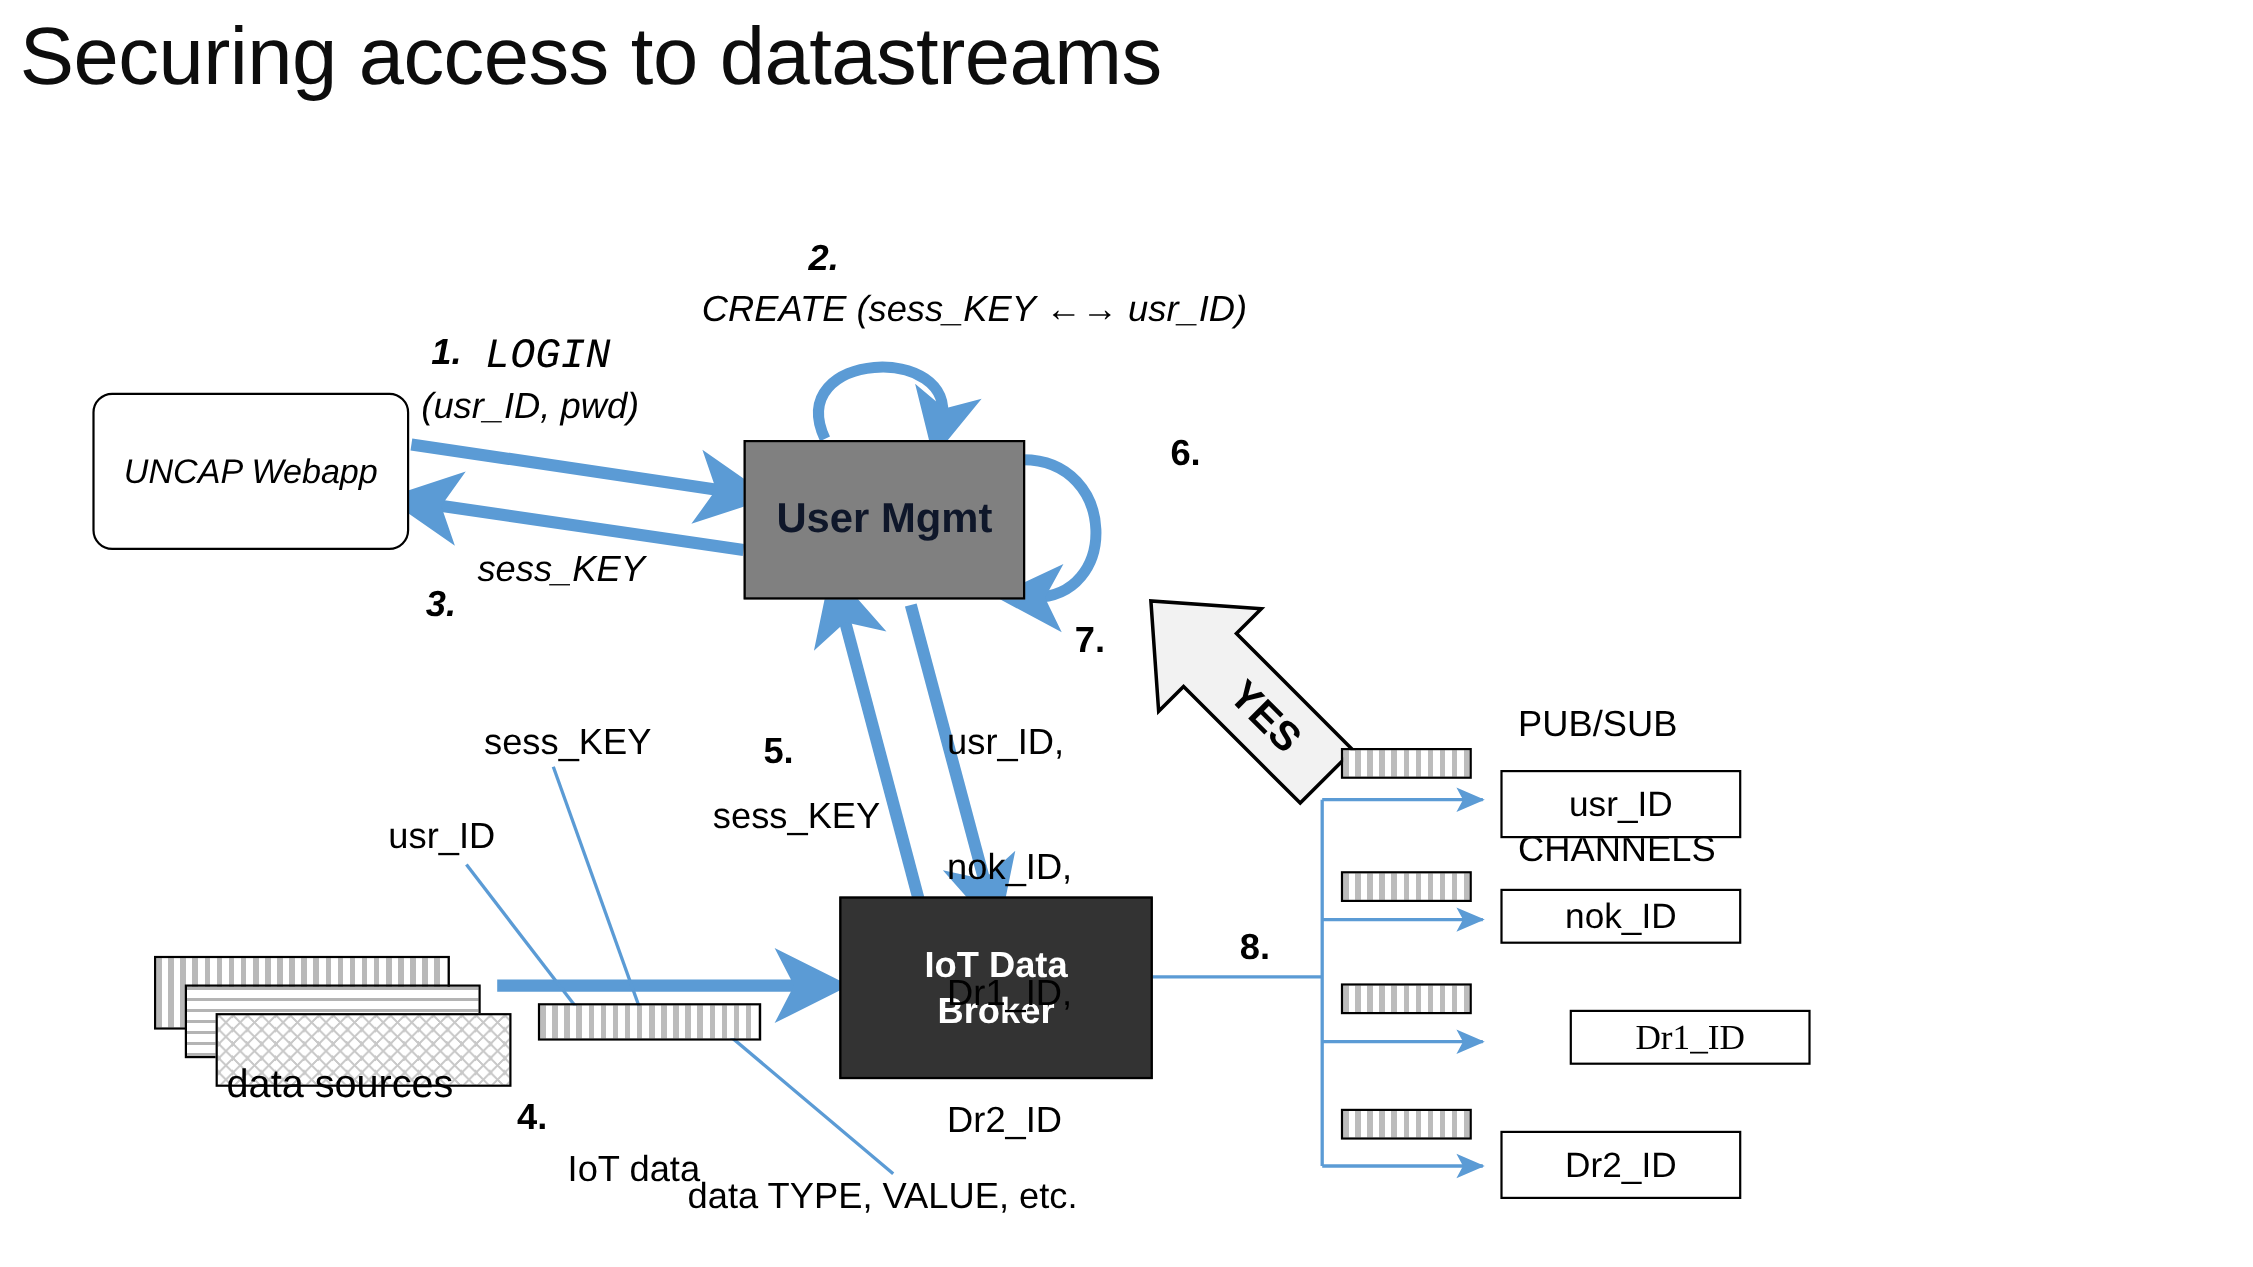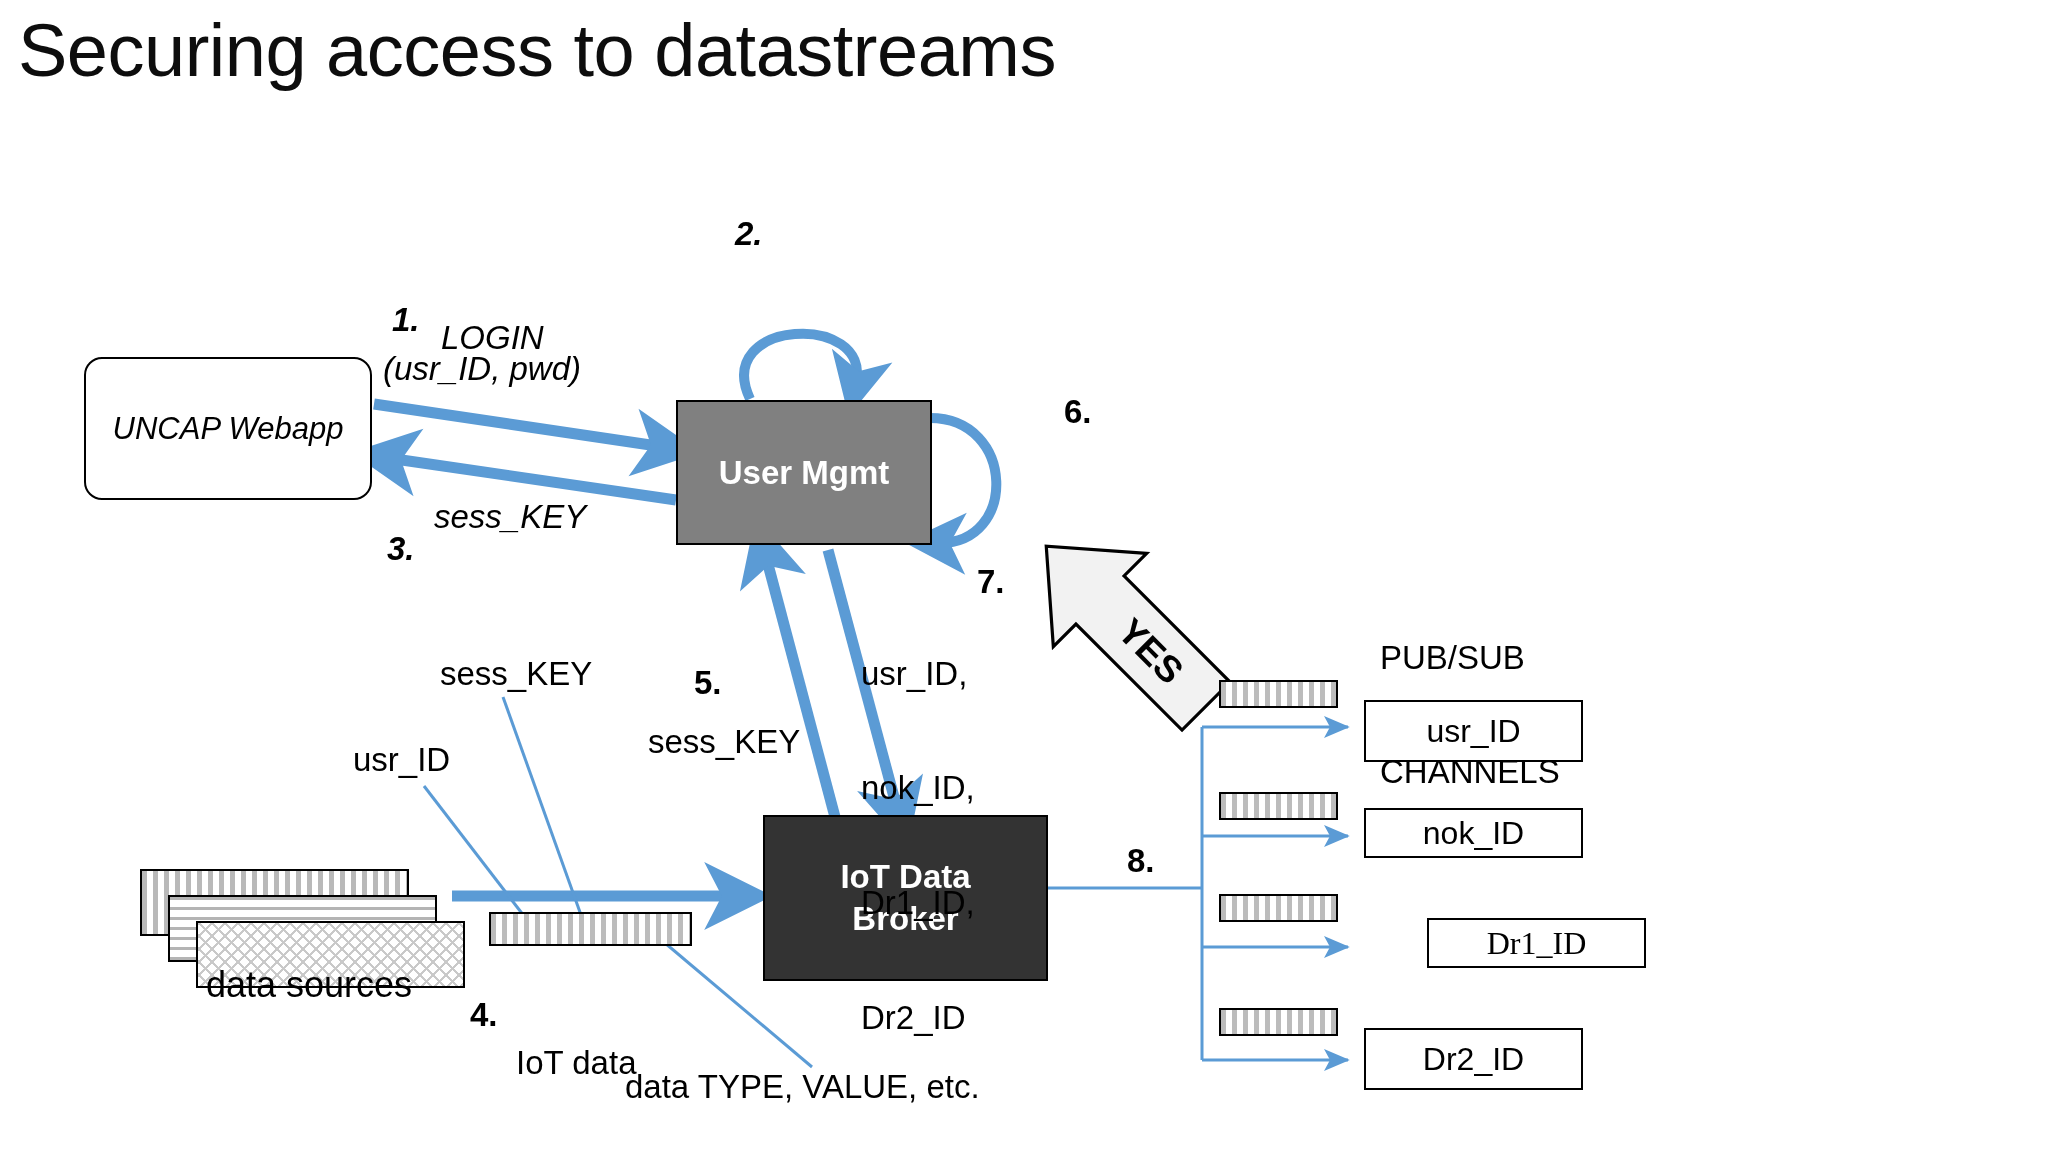--- a/index.html
+++ b/index.html
@@ -58,23 +58,23 @@
   }
   .box-webapp {
     border: 2px solid #000;
     background: #ffffff;
     font-style: italic;
     font-size: 31px;
   }
   .box-usermgmt {
     border: 2px solid #000;
     background: #808080;
-    color: #ffffff;
-    font-weight: bold;
-    font-size: 33px;
+    color: #0f172a;
+    font-weight: bold;
+    font-size: 38px;
   }
   .box-broker {
     border: 2px solid #000;
     background: #333333;
     color: #ffffff;
     font-weight: bold;
     font-size: 33px;
     line-height: 1.28;
   }
   .box-channel {
@@ -239,24 +239,25 @@
     <span>nok_ID</span>
   </div>
   <div class="box box-channel" style="left:1427px; top:918px; width:219px; height:50px;font-family:Liberation Serif, serif;">
     <span>Dr1_ID</span>
   </div>
   <div class="box box-channel" style="left:1364px; top:1028px; width:219px; height:62px;">
     <span>Dr2_ID</span>
   </div>
 
   <div class="num it" style="left:392px; top:301px;">1.</div>
-  <div class="lbl it" style="left:441px; top:319px; font-size:33px;">LOGIN</div>
+  <div class="lbl it" style="left:441px; top:303px; font-size:38px;font-family:Liberation Mono, monospace;">LOGIN</div>
   <div class="lbl it" style="left:383px; top:350px; font-size:33px;">(usr_ID, pwd)</div>
 
   <div class="num it" style="left:735px; top:215px;">2.</div>
+  <div class="lbl it" style="left:638px; top:262px; font-size:33px;">CREATE (sess_KEY ←→ usr_ID)</div>
 
   <div class="num it" style="left:387px; top:530px;">3.</div>
   <div class="lbl it" style="left:434px; top:498px; font-size:33px;">sess_KEY</div>
 
   <div class="num" style="left:1064px; top:393px;">6.</div>
 
   <div class="num" style="left:977px; top:563px;">7.</div>
   <div class="lbl" style="left:861px; top:578px; font-size:33px; text-align:left; width:150px;">
     <div>usr_ID,</div>
     <div>nok_ID,</div>

